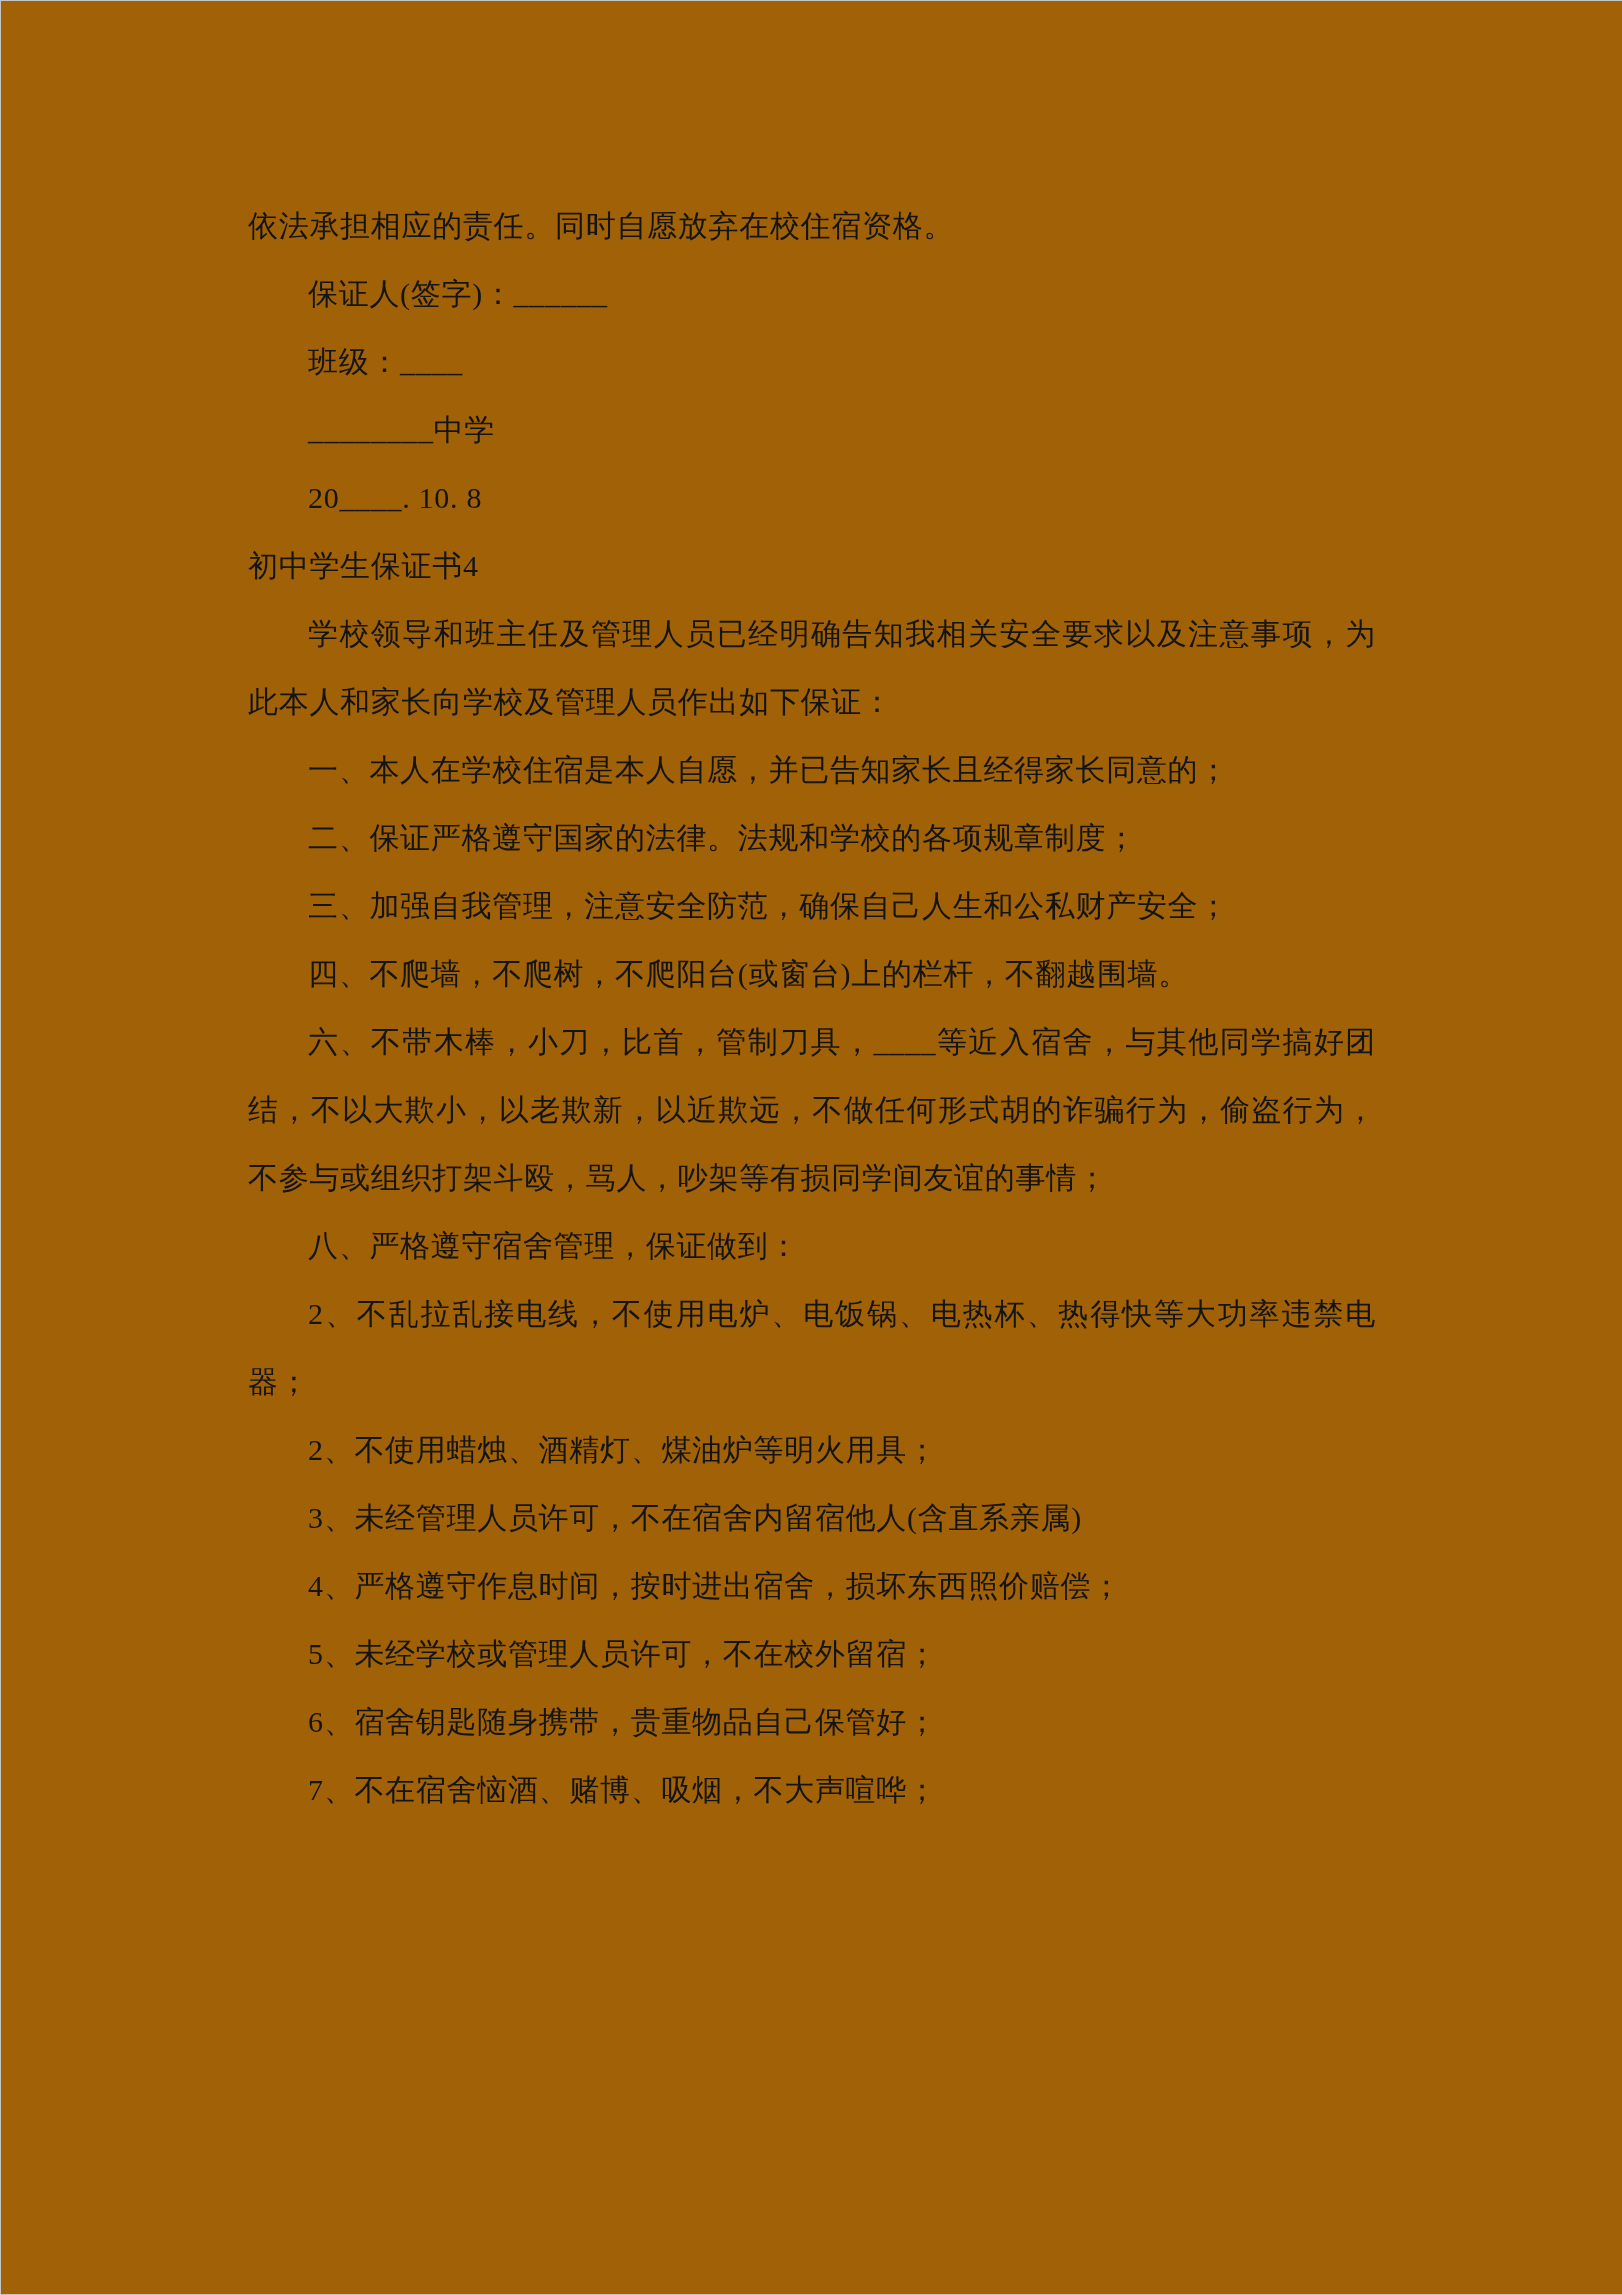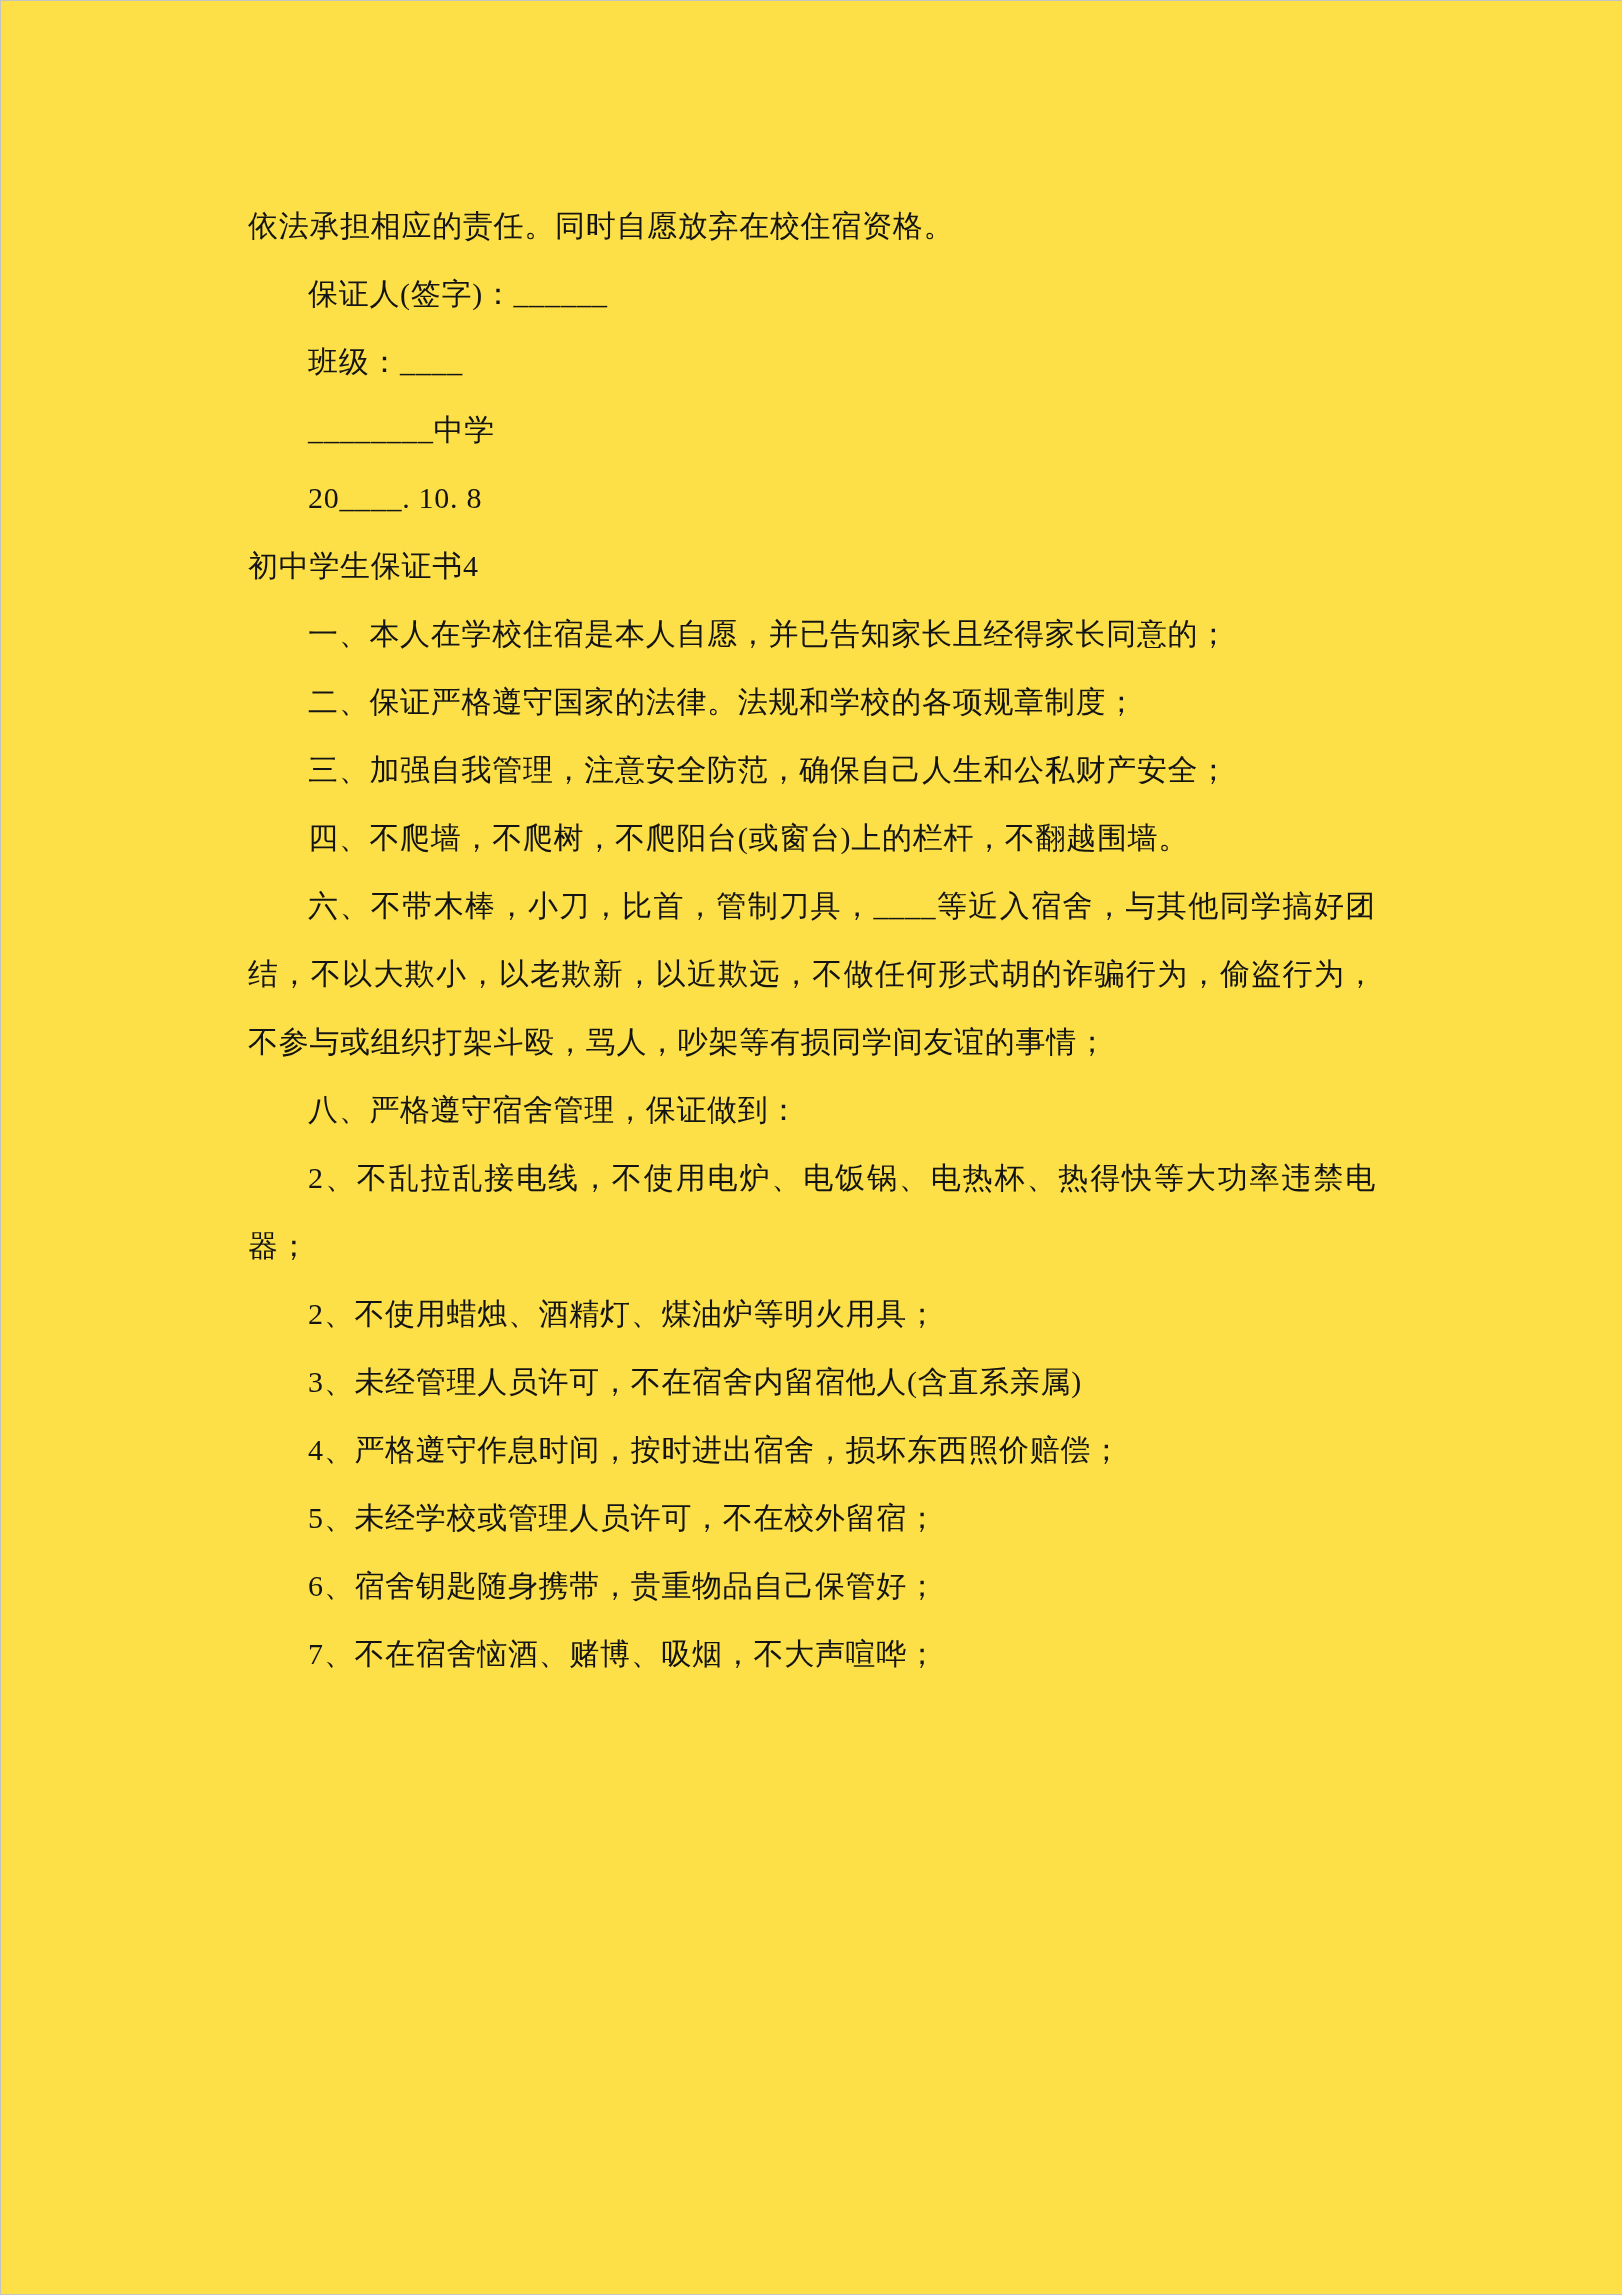--- a/index.html
+++ b/index.html
@@ -4,21 +4,21 @@
 <style>
   html, body {
     margin: 0;
     padding: 0;
     background: #ffffff;
   }
   .page {
     position: relative;
     width: 1623px;
     height: 2295px;
-    background: #fde047;
+    background: #a16207;
     box-sizing: border-box;
     border: 1.3px solid #c4c4c4;
     overflow: hidden;
   }
   .content {
     position: absolute;
     top: 191px;
     left: 247px;
     width: 1128px;
     font-family: "Liberation Serif", "DejaVu Serif", serif;
@@ -40,20 +40,21 @@
 <body>
 
 <div class="page">
   <div class="content">
     <p class="para">依法承担相应的责任。同时自愿放弃在校住宿资格。</p>
     <p class="para indent">保证人(签字)：______</p>
     <p class="para indent">班级：____</p>
     <p class="para indent">________中学</p>
     <p class="para indent">20____. 10. 8</p>
     <p class="para">初中学生保证书4</p>
+    <p class="para indent">学校领导和班主任及管理人员已经明确告知我相关安全要求以及注意事项，为此本人和家长向学校及管理人员作出如下保证：</p>
     <p class="para indent">一、本人在学校住宿是本人自愿，并已告知家长且经得家长同意的；</p>
     <p class="para indent">二、保证严格遵守国家的法律。法规和学校的各项规章制度；</p>
     <p class="para indent">三、加强自我管理，注意安全防范，确保自己人生和公私财产安全；</p>
     <p class="para indent">四、不爬墙，不爬树，不爬阳台(或窗台)上的栏杆，不翻越围墙。</p>
     <p class="para indent">六、不带木棒，小刀，比首，管制刀具，____等近入宿舍，与其他同学搞好团结，不以大欺小，以老欺新，以近欺远，不做任何形式胡的诈骗行为，偷盗行为，不参与或组织打架斗殴，骂人，吵架等有损同学间友谊的事情；</p>
     <p class="para indent">八、严格遵守宿舍管理，保证做到：</p>
     <p class="para indent">2、不乱拉乱接电线，不使用电炉、电饭锅、电热杯、热得快等大功率违禁电器；</p>
     <p class="para indent">2、不使用蜡烛、酒精灯、煤油炉等明火用具；</p>
     <p class="para indent">3、未经管理人员许可，不在宿舍内留宿他人(含直系亲属)</p>
     <p class="para indent">4、严格遵守作息时间，按时进出宿舍，损坏东西照价赔偿；</p>

